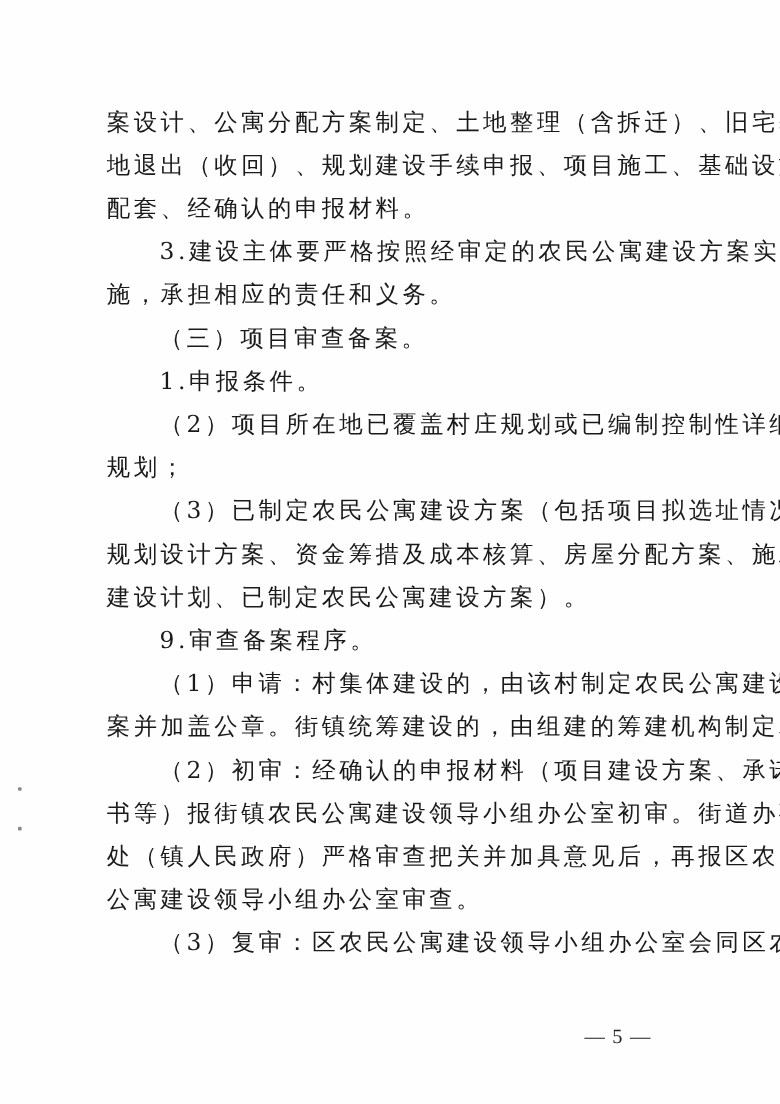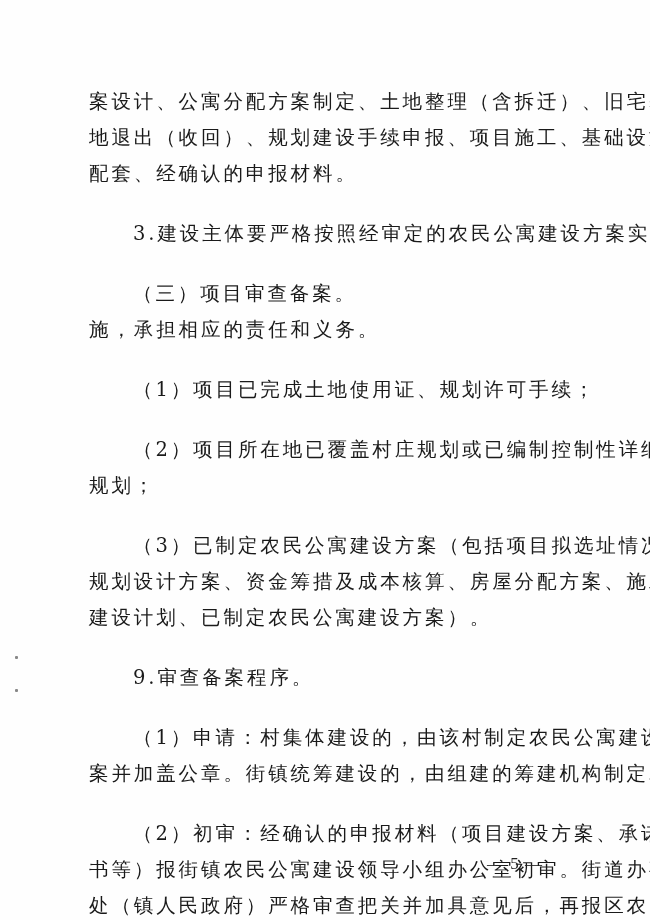--- a/index.html
+++ b/index.html
@@ -8,53 +8,54 @@
     position: absolute; left: 0; top: 0; width: 650px; height: 920px;
     background: #fefefe;
   }
   .body-text {
     position: absolute; left: 89px; top: 84px; width: 462px;
     font-family: "DejaVu Serif", "Liberation Serif", serif;
     font-size: 19.5px; line-height: 36px; color: #1a1a1a;
     letter-spacing: 2.9px;
   }
   .line { white-space: nowrap; height: 36px; }
-  .indent { padding-left: 44px; margin-top: 24px; }
+  .indent { padding-left: 44px; }
   .page-number {
     position: absolute; left: 487px; top: 854px;
     font-family: "Liberation Serif", serif; font-size: 17px; color: #222;
     letter-spacing: 1px;
   }
   .margin-mark {
     position: absolute; width: 3px; height: 3px; background: #888; border-radius: 1px;
   }
 </style>
 </head>
 <body>
 
 <div class="page">
   <div class="body-text">
     <div class="line">案设计、公寓分配方案制定、土地整理（含拆迁）、旧宅基</div>
     <div class="line">地退出（收回）、规划建设手续申报、项目施工、基础设施</div>
     <div class="line">配套、经确认的申报材料。</div>
     <div class="line indent">3.建设主体要严格按照经审定的农民公寓建设方案实</div>
+    <div class="line">施，承担相应的责任和义务。</div>
     <div class="line indent">（三）项目审查备案。</div>
-    <div class="line">施，承担相应的责任和义务。</div>
-    <div class="line indent">（1）项目已完成土地使用证、规划许可手续；</div>
+    <div class="line indent">1.申报条件。</div>
     <div class="line indent">（2）项目所在地已覆盖村庄规划或已编制控制性详细</div>
     <div class="line">规划；</div>
     <div class="line indent">（3）已制定农民公寓建设方案（包括项目拟选址情况、</div>
     <div class="line">规划设计方案、资金筹措及成本核算、房屋分配方案、施工</div>
     <div class="line">建设计划、已制定农民公寓建设方案）。</div>
     <div class="line indent">9.审查备案程序。</div>
     <div class="line indent">（1）申请：村集体建设的，由该村制定农民公寓建设方</div>
     <div class="line">案并加盖公章。街镇统筹建设的，由组建的筹建机构制定农</div>
     <div class="line indent">（2）初审：经确认的申报材料（项目建设方案、承诺</div>
     <div class="line">书等）报街镇农民公寓建设领导小组办公室初审。街道办事</div>
     <div class="line">处（镇人民政府）严格审查把关并加具意见后，再报区农民</div>
+    <div class="line">公寓建设领导小组办公室审查。</div>
     <div class="line indent">（3）复审：区农民公寓建设领导小组办公室会同区农</div>
   </div>
 
   <div class="page-number">— 5 —</div>
 
   <div class="margin-mark" style="left:15px; top:656px;"></div>
   <div class="margin-mark" style="left:15px; top:689px;"></div>
 </div>
 
 </body></html>

